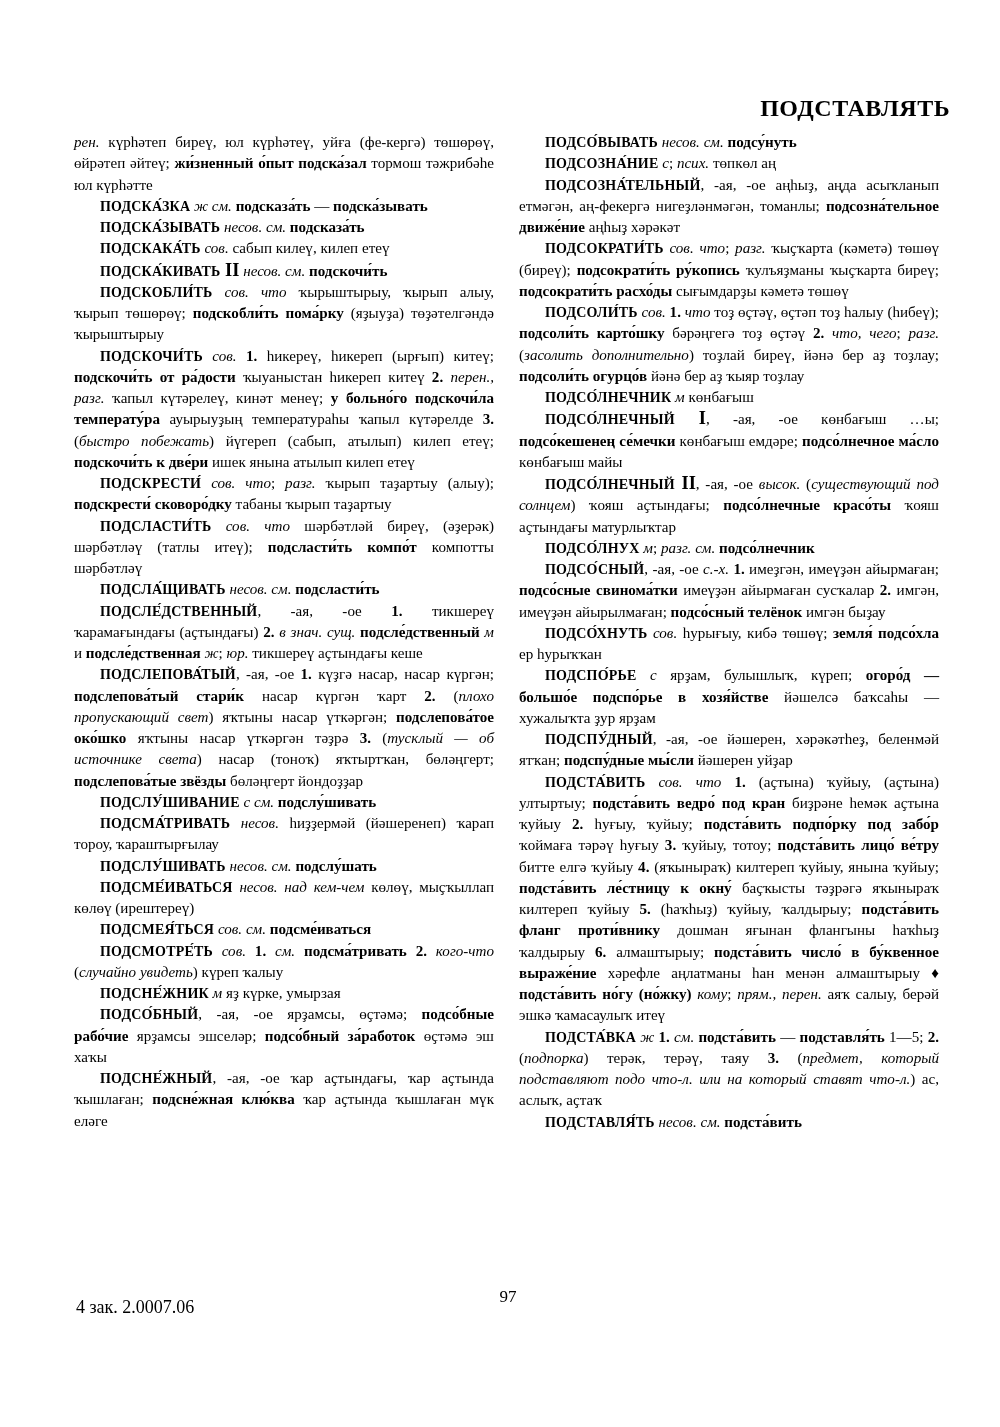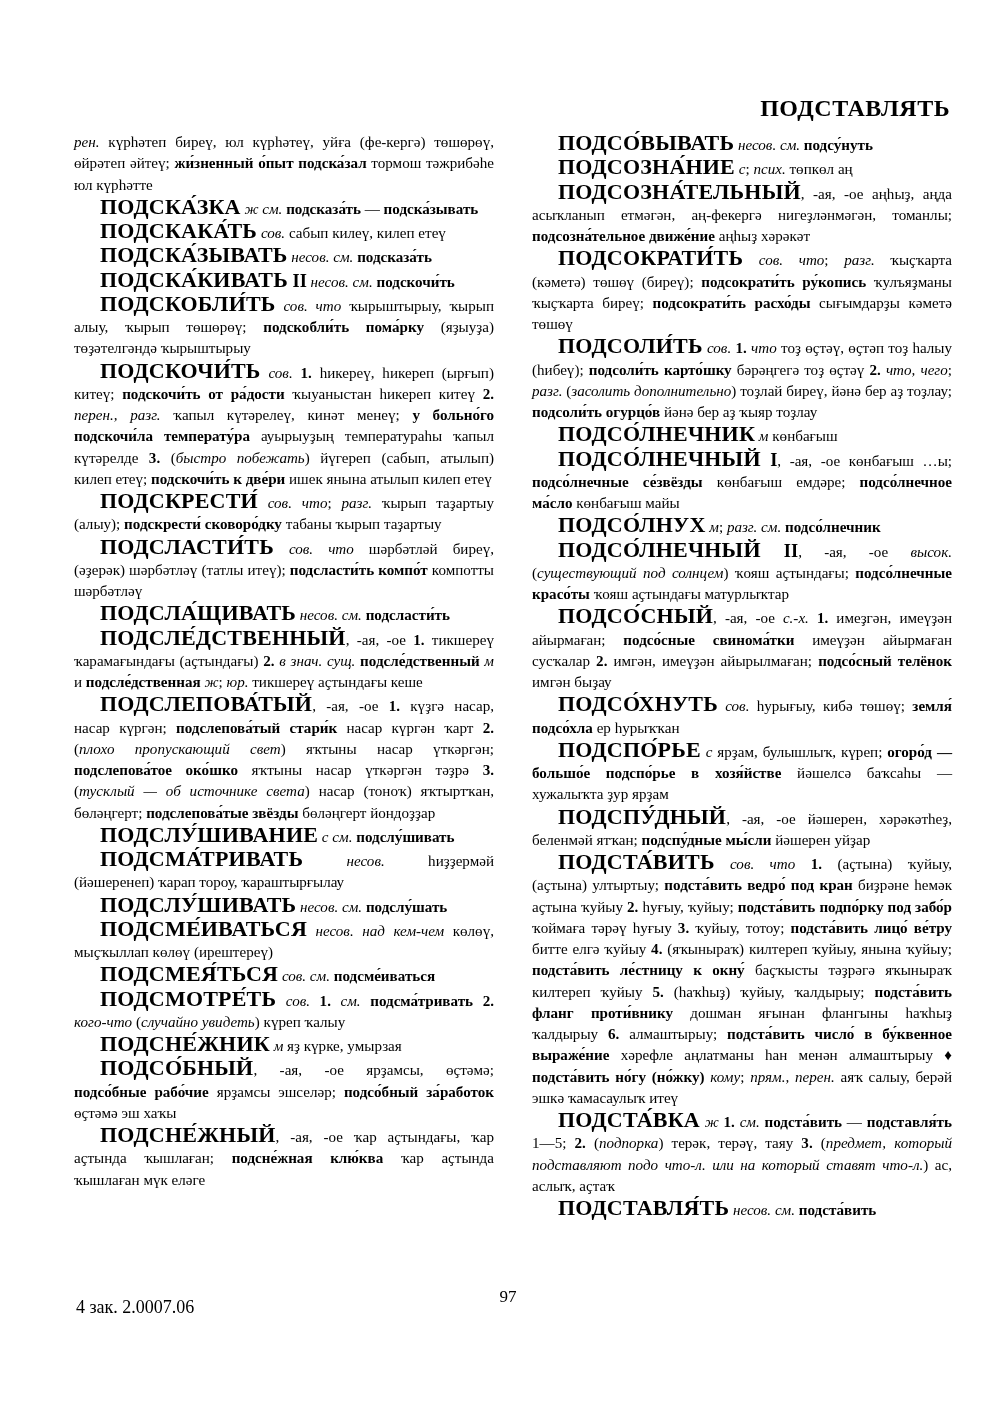--- a/index.html
+++ b/index.html
@@ -37,21 +37,21 @@
     white-space: nowrap;
   }
 
   
   .columns {
     position: absolute;
     top: 132px;
     left: 66px;
     width: 878px;
     display: flex;
-    gap: 38px;
+    gap: 25px;
     font-family: Liberation Serif, serif;
   }
   .col {
     width: 420px;
     font-size: 15.1px;
     line-height: 21.25px;
     text-align: justify;
     text-justify: inter-word;
     hyphens: manual;
   }
@@ -62,21 +62,21 @@
     padding: 0;
     text-indent: 26px;
   }
   .entry.cont {
     text-indent: 0;
   }
 
   
   .hw {            
     font-weight: bold;
-    font-size: 22px;
+    font-size: 14px;
     letter-spacing: 0.2px;
   }
   .b {             
     font-weight: bold;
   }
   .i {             
     font-style: italic;
   }
   .num {           
     font-weight: bold;
@@ -115,22 +115,22 @@
 
 <div class="page">
 
   <div class="running-head">ПОДСТАВЛЯТЬ</div>
 
   <div class="columns">
 
     <div class="col" id="col-left">
       <p class="entry cont" id="left-continuation"><span class="i">рен.</span><span> күрһәтеп биреү, юл күрһәтеү, уйға (фе-кергә) төшөрөү, өйрәтеп әйтеү; </span><span class="b">жи́зненный о́пыт подска́зал</span><span> тормош тәжрибәһе юл күрһәтте</span></p>
     <p class="entry"><span class="hw">ПОДСКА́ЗКА</span><span class="i"> ж см. </span><span class="b">подсказа́ть</span><span> — </span><span class="b">подска́зывать</span></p>
+        <p class="entry"><span class="hw">ПОДСКА́ЗЫВАТЬ</span><span class="i"> несов. см. </span><span class="b">подсказа́ть</span></p>
         <p class="entry"><span class="hw">ПОДСКАКА́ТЬ</span><span class="i"> сов.</span><span> сабып килеү, килеп етеү</span></p>
-        <p class="entry"><span class="hw">ПОДСКА́ЗЫВАТЬ</span><span class="i"> несов. см. </span><span class="b">подсказа́ть</span></p>
         <p class="entry"><span class="hw">ПОДСКА́КИВАТЬ</span><span class="rom"> II</span><span class="i"> несов. см. </span><span class="b">подскочи́ть</span></p>
         <p class="entry"><span class="hw">ПОДСКОБЛИ́ТЬ</span><span class="i"> сов. что</span><span> ҡырыштырыу, ҡырып алыу, ҡырып төшөрөү; </span><span class="b">подскобли́ть пома́рку</span><span> (яҙыуҙа) төҙәтелгәндә ҡырыштырыу</span></p>
         <p class="entry"><span class="hw">ПОДСКОЧИ́ТЬ</span><span class="i"> сов.</span><span class="num"> 1.</span><span> һикереү, һикереп (ырғып) китеү; </span><span class="b">подскочи́ть от ра́дости</span><span> ҡыуаныстан һикереп китеү </span><span class="num">2.</span><span class="i"> перен., разг.</span><span> ҡапыл күтәрелеү, кинәт менеү; </span><span class="b">у больно́го подскочи́ла температу́ра</span><span> ауырыуҙың температураһы ҡапыл күтәрелде </span><span class="num">3.</span><span> (</span><span class="i">быстро побежать</span><span>) йүгереп (сабып, атылып) килеп етеү; </span><span class="b">подскочи́ть к две́ри</span><span> ишек янына атылып килеп етеү</span></p>
         <p class="entry"><span class="hw">ПОДСКРЕСТИ́</span><span class="i"> сов. что</span><span>; </span><span class="i">разг.</span><span> ҡырып таҙартыу (алыу); </span><span class="b">подскрести́ сковоро́дку</span><span> табаны ҡырып таҙартыу</span></p>
         <p class="entry"><span class="hw">ПОДСЛАСТИ́ТЬ</span><span class="i"> сов. что</span><span> шәрбәтләй биреү, (әҙерәк) шәрбәтләү (татлы итеү); </span><span class="b">подсласти́ть компо́т</span><span> компотты шәрбәтләү</span></p>
         <p class="entry"><span class="hw">ПОДСЛА́ЩИВАТЬ</span><span class="i"> несов. см. </span><span class="b">подсласти́ть</span></p>
         <p class="entry"><span class="hw">ПОДСЛЕ́ДСТВЕННЫЙ</span><span>, -ая, -ое </span><span class="num">1.</span><span> тикшереү ҡарамағындағы (аҫтындағы) </span><span class="num">2.</span><span class="i"> в знач. сущ.</span><span> </span><span class="b">подсле́дственный</span><span class="i"> м</span><span> и </span><span class="b">подсле́дственная</span><span class="i"> ж</span><span>; </span><span class="i">юр.</span><span> тикшереү аҫтындағы кеше</span></p>
         <p class="entry"><span class="hw">ПОДСЛЕПОВА́ТЫЙ</span><span>, -ая, -ое </span><span class="num">1.</span><span> күҙгә насар, насар күргән; </span><span class="b">подслепова́тый стари́к</span><span> насар күргән ҡарт </span><span class="num">2.</span><span> (</span><span class="i">плохо пропускающий свет</span><span>) яҡтыны насар үткәргән; </span><span class="b">подслепова́тое око́шко</span><span> яҡтыны насар үткәргән тәҙрә </span><span class="num">3.</span><span> (</span><span class="i">тусклый — об источнике света</span><span>) насар (тоноҡ) яҡтыртҡан, бөләңгерт; </span><span class="b">подслепова́тые звёзды</span><span> бөләңгерт йондоҙҙар</span></p>
         <p class="entry"><span class="hw">ПОДСЛУ́ШИВАНИЕ</span><span class="i"> с см. </span><span class="b">подслу́шивать</span></p>
         <p class="entry"><span class="hw">ПОДСМА́ТРИВАТЬ</span><span class="i"> несов.</span><span> һиҙҙермәй (йәшеренеп) ҡарап тороу, ҡараштырғылау</span></p>
@@ -143,23 +143,23 @@
         <p class="entry"><span class="hw">ПОДСНЕ́ЖНЫЙ</span><span>, -ая, -ое ҡар аҫтындағы, ҡар аҫтында ҡышлаған; </span><span class="b">подсне́жная клю́ква</span><span> ҡар аҫтында ҡышлаған мүк еләге</span></p>
       </div>
 
     <div class="col" id="col-right">
         <p class="entry"><span class="hw">ПОДСО́ВЫВАТЬ</span><span class="i"> несов. см. </span><span class="b">подсу́нуть</span></p>
         <p class="entry"><span class="hw">ПОДСОЗНА́НИЕ</span><span class="i"> с</span><span>; </span><span class="i">псих.</span><span> төпкөл аң</span></p>
         <p class="entry"><span class="hw">ПОДСОЗНА́ТЕЛЬНЫЙ</span><span>, -ая, -ое аңһыҙ, аңда асыҡланып етмәгән, аң-фекергә нигеҙләнмәгән, томанлы; </span><span class="b">подсозна́тельное движе́ние</span><span> аңһыҙ хәрәкәт</span></p>
         <p class="entry"><span class="hw">ПОДСОКРАТИ́ТЬ</span><span class="i"> сов. что</span><span>; </span><span class="i">разг.</span><span> ҡыҫҡарта (кәметә) төшөү (биреү); </span><span class="b">подсократи́ть ру́копись</span><span> ҡулъяҙманы ҡыҫҡарта биреү; </span><span class="b">подсократи́ть расхо́ды</span><span> сығымдарҙы кәметә төшөү</span></p>
         <p class="entry"><span class="hw">ПОДСОЛИ́ТЬ</span><span class="i"> сов.</span><span class="num"> 1.</span><span class="i"> что</span><span> тоҙ өҫтәү, өҫтәп тоҙ һалыу (һибеү); </span><span class="b">подсоли́ть карто́шку</span><span> бәрәңгегә тоҙ өҫтәү </span><span class="num">2.</span><span class="i"> что, чего</span><span>; </span><span class="i">разг.</span><span> (</span><span class="i">засолить дополнительно</span><span>) тоҙлай биреү, йәнә бер аҙ тоҙлау; </span><span class="b">подсоли́ть огурцо́в</span><span> йәнә бер аҙ ҡыяр тоҙлау</span></p>
         <p class="entry"><span class="hw">ПОДСО́ЛНЕЧНИК</span><span class="i"> м</span><span> көнбағыш</span></p>
-        <p class="entry"><span class="hw">ПОДСО́ЛНЕЧНЫЙ</span><span class="rom"> I</span><span>, -ая, -ое көнбағыш …ы; </span><span class="b">подсо́лнечные се́звёзды</span><span> көнбағыш емдәре; </span><span class="b">подсо́лнечное ма́сло</span><span> көнбағыш майы</span></p>
+        <p class="entry"><span class="hw">ПОДСО́ЛНЕЧНЫЙ</span><span class="rom"> I</span><span>, -ая, -ое көнбағыш …ы; </span><span class="b">подсо́кешенең се́мечки</span><span> көнбағыш емдәре; </span><span class="b">подсо́лнечное ма́сло</span><span> көнбағыш майы</span></p>
+        <p class="entry"><span class="hw">ПОДСО́ЛНЕЧНЫЙ</span><span class="rom"> II</span><span>, -ая, -ое </span><span class="i">высок.</span><span> (</span><span class="i">существующий под солнцем</span><span>) ҡояш аҫтындағы; </span><span class="b">подсо́лнечные красо́ты</span><span> ҡояш аҫтындағы матурлыҡтар</span></p>
         <p class="entry"><span class="hw">ПОДСО́ЛНУХ</span><span class="i"> м</span><span>; </span><span class="i">разг. см. </span><span class="b">подсо́лнечник</span></p>
-        <p class="entry"><span class="hw">ПОДСО́ЛНЕЧНЫЙ</span><span class="rom"> II</span><span>, -ая, -ое </span><span class="i">высок.</span><span> (</span><span class="i">существующий под солнцем</span><span>) ҡояш аҫтындағы; </span><span class="b">подсо́лнечные красо́ты</span><span> ҡояш аҫтындағы матурлыҡтар</span></p>
         <p class="entry"><span class="hw">ПОДСО́СНЫЙ</span><span>, -ая, -ое </span><span class="i">с.-х.</span><span class="num"> 1.</span><span> имеҙгән, имеүҙән айырмаған; </span><span class="b">подсо́сные свинома́тки</span><span> имеүҙән айырмаған сусҡалар </span><span class="num">2.</span><span> имгән, имеүҙән айырылмаған; </span><span class="b">подсо́сный телёнок</span><span> имгән быҙау</span></p>
         <p class="entry"><span class="hw">ПОДСО́ХНУТЬ</span><span class="i"> сов.</span><span> һурығыу, кибә төшөү; </span><span class="b">земля́ подсо́хла</span><span> ер һурыҡҡан</span></p>
         <p class="entry"><span class="hw">ПОДСПО́РЬЕ</span><span class="i"> с</span><span> ярҙам, булышлыҡ, күреп; </span><span class="b">огоро́д — большо́е подспо́рье в хозя́йстве</span><span> йәшелсә баҡсаһы — хужалыҡта ҙур ярҙам</span></p>
         <p class="entry"><span class="hw">ПОДСПУ́ДНЫЙ</span><span>, -ая, -ое йәшерен, хәрәкәтһеҙ, беленмәй ятҡан; </span><span class="b">подспу́дные мы́сли</span><span> йәшерен уйҙар</span></p>
         <p class="entry"><span class="hw">ПОДСТА́ВИТЬ</span><span class="i"> сов. что</span><span class="num"> 1.</span><span> (аҫтына) ҡуйыу, (аҫтына) ултыртыу; </span><span class="b">подста́вить ведро́ под кран</span><span> биҙрәне һемәк аҫтына ҡуйыу </span><span class="num">2.</span><span> һуғыу, ҡуйыу; </span><span class="b">подста́вить подпо́рку под забо́р</span><span> ҡоймаға тәрәү һуғыу </span><span class="num">3.</span><span> ҡуйыу, тотоу; </span><span class="b">подста́вить лицо́ ве́тру</span><span> битте елгә ҡуйыу </span><span class="num">4.</span><span> (яҡыныраҡ) килтереп ҡуйыу, янына ҡуйыу; </span><span class="b">подста́вить ле́стницу к окну́</span><span> баҫҡысты тәҙрәгә яҡыныраҡ килтереп ҡуйыу </span><span class="num">5.</span><span> (һаҡһыҙ) ҡуйыу, ҡалдырыу; </span><span class="b">подста́вить фланг проти́внику</span><span> дошман яғынан флангыны һаҡһыҙ ҡалдырыу </span><span class="num">6.</span><span> алмаштырыу; </span><span class="b">подста́вить число́ в бу́квенное выраже́ние</span><span> хәрефле аңлатманы һан менән алмаштырыу </span><span class="diamond">♦</span><span> </span><span class="b">подста́вить но́гу (но́жку)</span><span class="i"> кому</span><span>; </span><span class="i">прям., перен.</span><span> аяҡ салыу, берәй эшкә ҡамасаулыҡ итеү</span></p>
         <p class="entry"><span class="hw">ПОДСТА́ВКА</span><span class="i"> ж</span><span class="num"> 1.</span><span class="i"> см.</span><span> </span><span class="b">подста́вить</span><span> — </span><span class="b">подставля́ть</span><span> 1—5; </span><span class="num">2.</span><span> (</span><span class="i">подпорка</span><span>) терәк, терәү, таяу </span><span class="num">3.</span><span> (</span><span class="i">предмет, который подставляют подо что-л. или на который ставят что-л.</span><span>) ас, аслыҡ, аҫтаҡ</span></p>
         <p class="entry"><span class="hw">ПОДСТАВЛЯ́ТЬ</span><span class="i"> несов. см. </span><span class="b">подста́вить</span></p>
       </div>
 
   </div>

